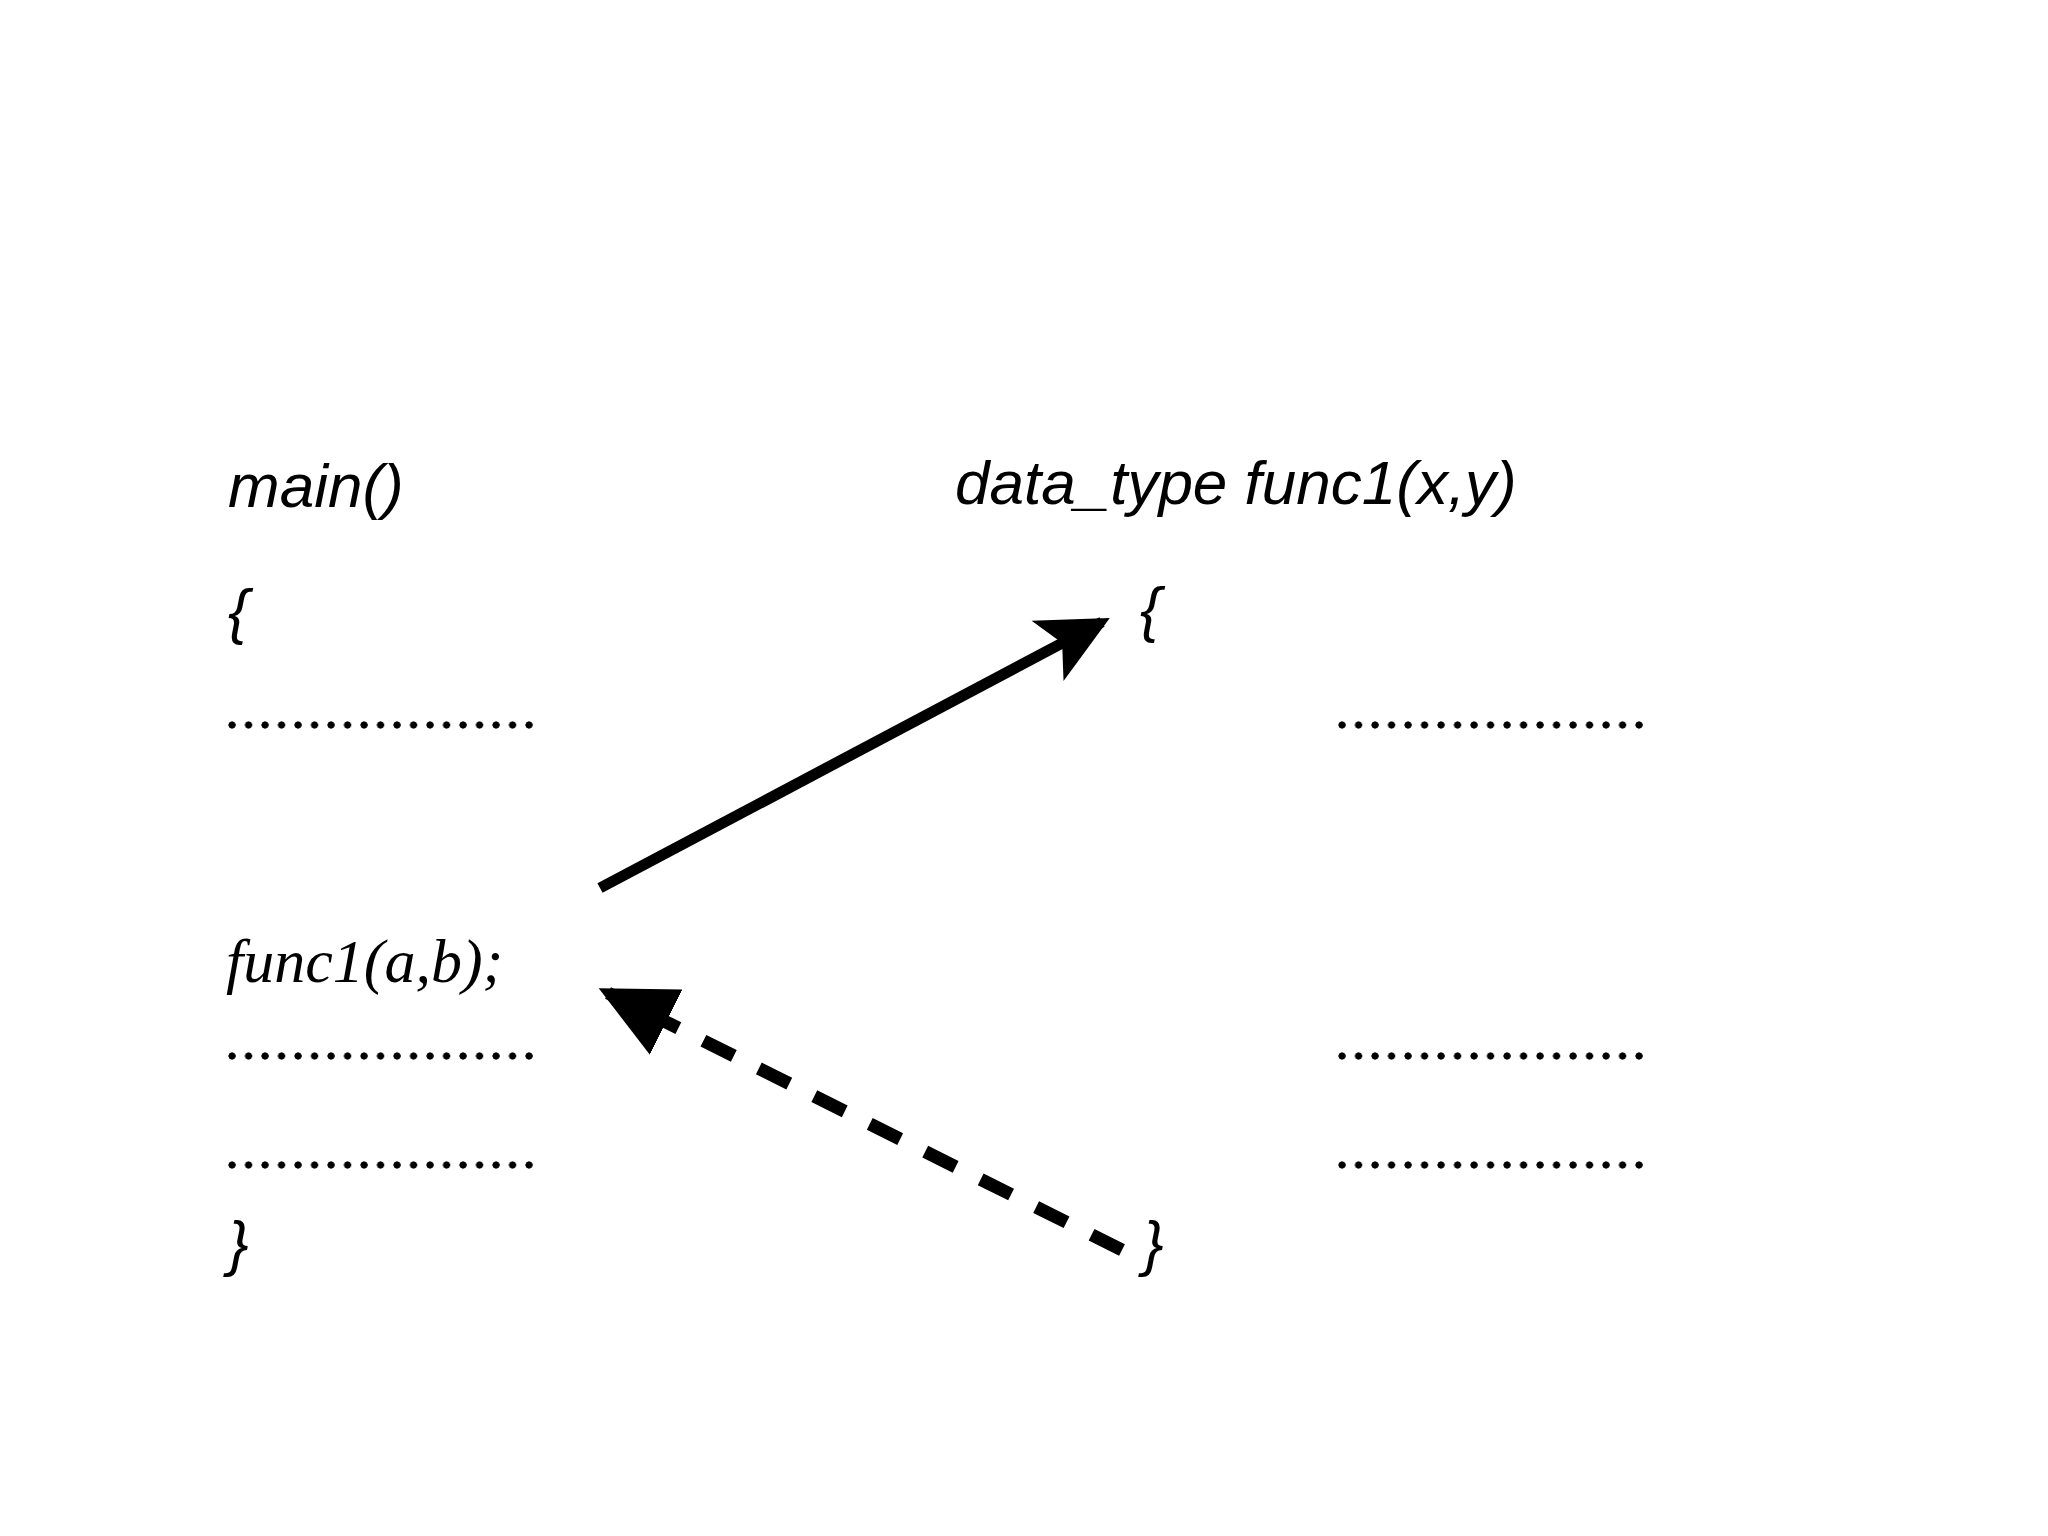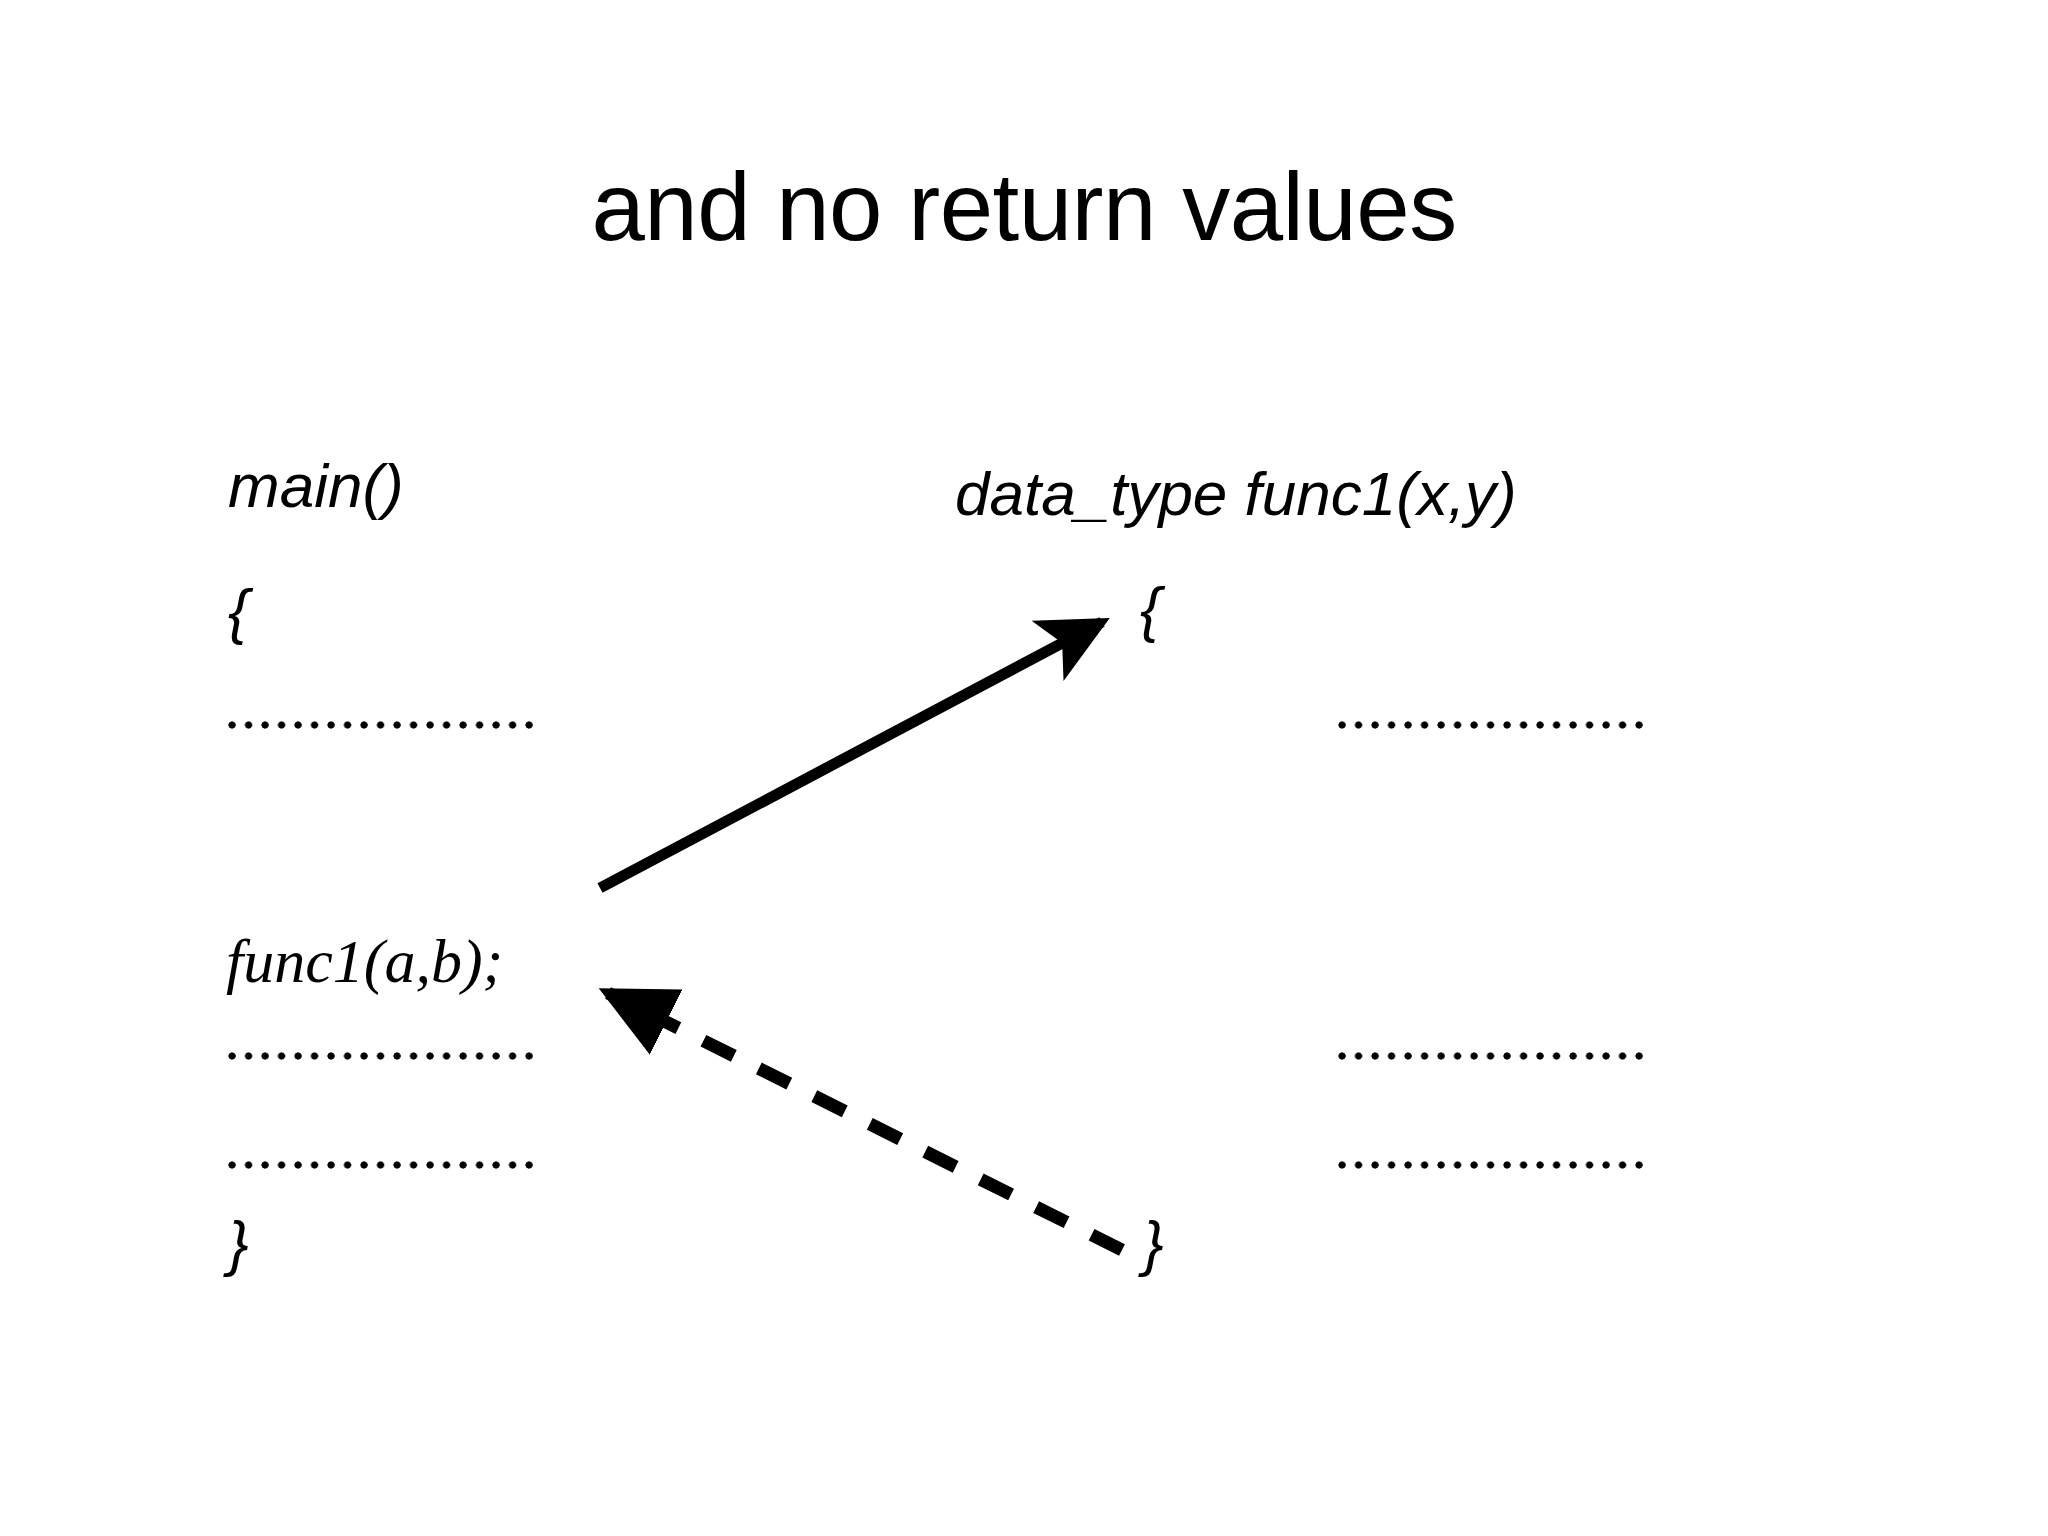--- a/index.html
+++ b/index.html
@@ -42,21 +42,21 @@
     line-height: 1;
     color: #000000;
     white-space: nowrap;
   }
 
   .main-sig   { left: 228px;  top: 455px; }
   .main-open  { left: 228px;  top: 580px; }
   .main-call  { left: 226px;  top: 930px; font-family: Liberation Serif, serif; }
   .main-close { left: 228px;  top: 1212px; }
 
-  .func-sig   { left: 955px;  top: 452px; margin-top: 11px; }
+  .func-sig   { left: 955px;  top: 452px; }
   .func-open  { left: 1140px; top: 578px; }
   .func-close { left: 1143px; top: 1212px; }
 
   
   .dots {
     position: absolute;
     height: 14px;
     background-image: radial-gradient(circle at 4px 50%, #000 3.3px, rgba(0,0,0,0) 3.9px);
     background-size: 16.5px 14px;
     background-repeat: repeat-x;
@@ -77,21 +77,20 @@
     height: 1536px;
     pointer-events: none;
   }
 </style>
 </head>
 <body>
 
 <div id="slide">
 
   <div class="title-block">
-    <span class="title-line">and no return values</span>
   </div>
 
   <div class="code-text main-sig">main()</div>
 
   <div class="code-text main-open">{</div>
 
   <div class="dots dots-l1"></div>
 
   <div class="code-text main-call">func1(a,b);</div>
 

